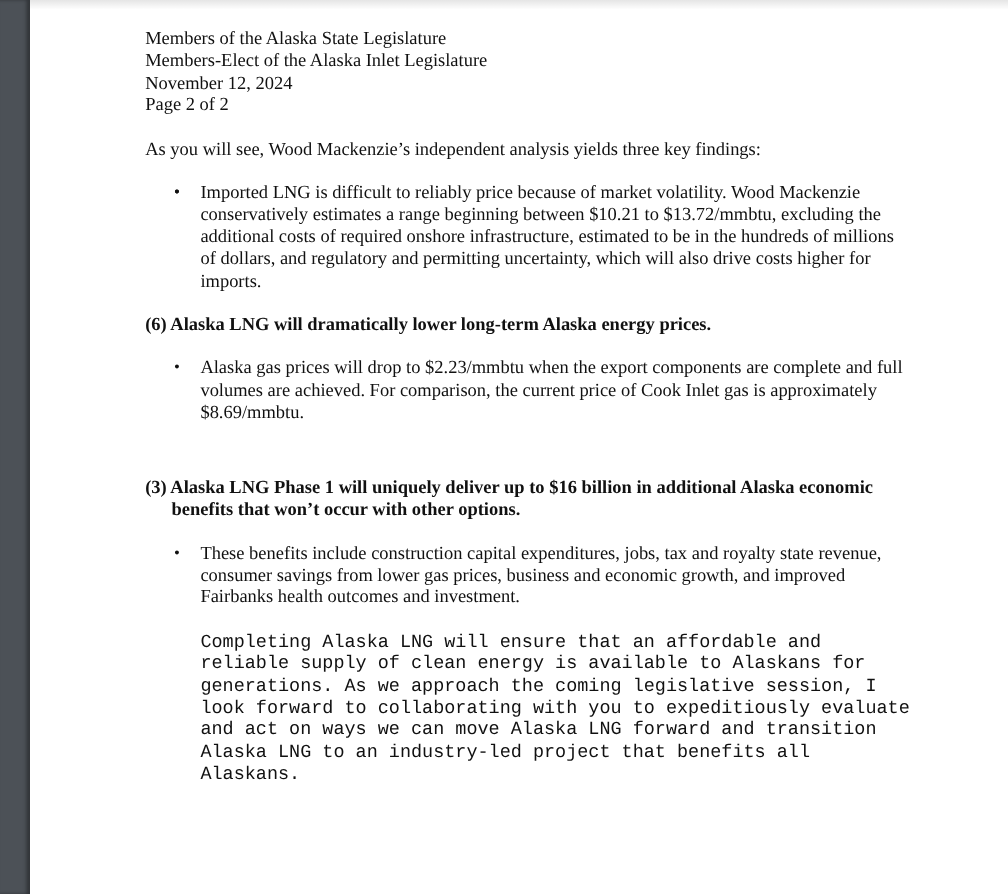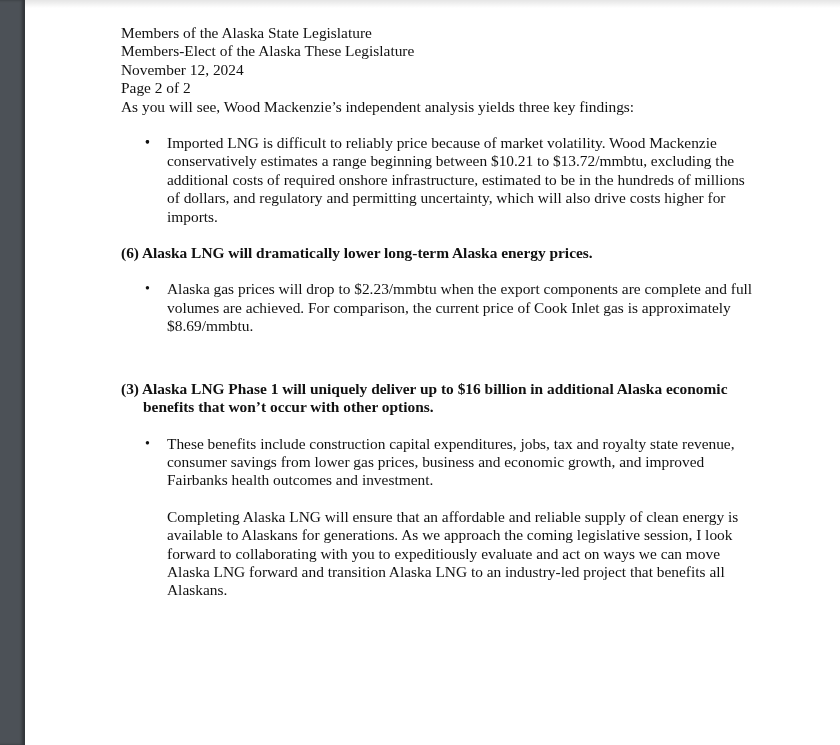--- a/index.html
+++ b/index.html
@@ -20,41 +20,41 @@
   }
   .page-top-shadow {
     position: absolute; left: 25px; top: 0; width: 815px; height: 8px;
     background: linear-gradient(to bottom, rgba(0,0,0,0.10), rgba(0,0,0,0));
   }
   .content {
     position: absolute; left: 121px; top: 24px; width: 640px;
     font-size: 15.4px; line-height: 18.4px;
   }
   .header-line { display: block; }
-  .intro { }
+  .intro { margin-top: 18px; }
   .finding-title { font-weight: bold; margin-top: 18px; }
   .finding-title.hang { padding-left: 22px; text-indent: -22px; margin-top: 44px; }
   ul.bullets { list-style: none; margin: 18px 0 0 0; padding: 0; }
   ul.bullets li { position: relative; padding-left: 46px; }
   ul.bullets li .bullet {
     position: absolute; left: 24px; top: 0; font-size: 14px;
   }
-  .closing { padding-left: 46px; margin-top: 18px; }
+  .closing { padding-left: 46px; margin-top: 18px; font-family: Liberation Mono, monospace; }
 </style>
 </head>
 <body>
 
 <div class="viewer-gutter"></div>
 <div class="page"></div>
 <div class="page-top-shadow"></div>
 
 <div class="content">
   <div>
     <span class="header-line">Members of the Alaska State Legislature</span>
-    <span class="header-line">Members-Elect of the Alaska These Legislature</span>
+    <span class="header-line">Members-Elect of the Alaska Inlet Legislature</span>
     <span class="header-line">November 12, 2024</span>
     <span class="header-line">Page 2 of 2</span>
   </div>
 
   <div class="intro">As you will see, Wood Mackenzie’s independent analysis yields three key findings:</div>
 
   <ul class="bullets">
     <li>
       <span class="bullet">•</span>
     </li>

